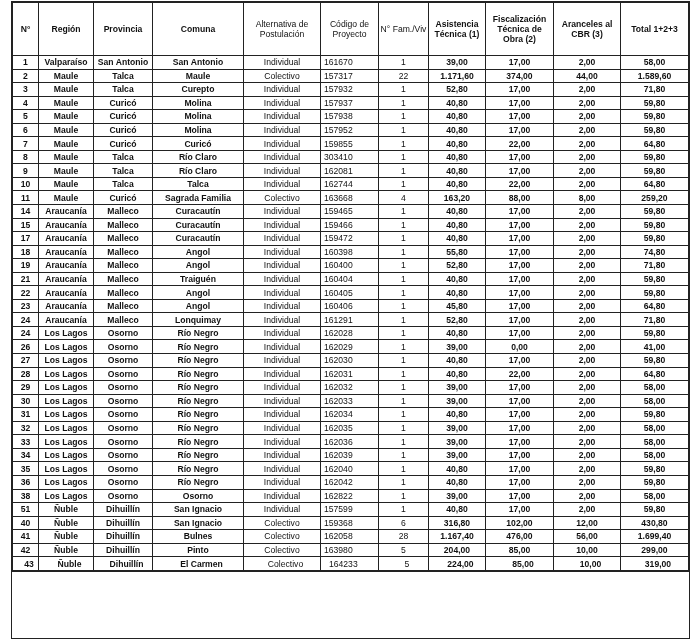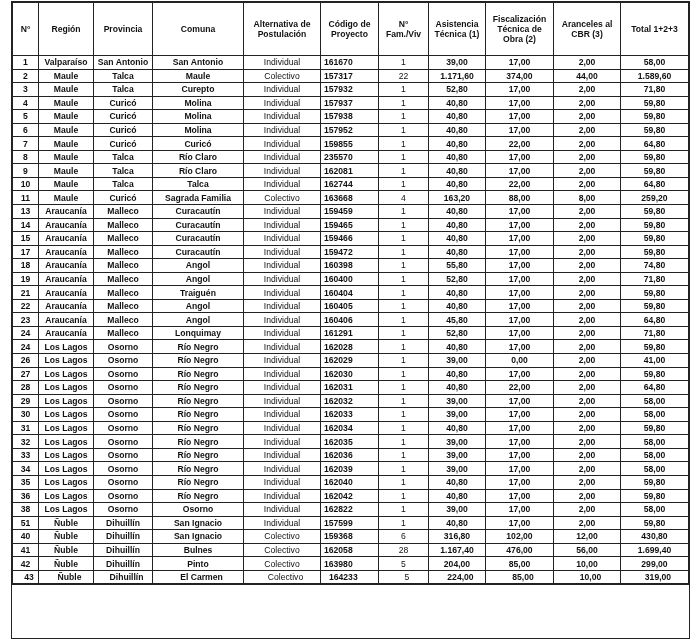--- a/index.html
+++ b/index.html
@@ -19,24 +19,24 @@
     overflow: hidden;
   }
   table.sheet th {
     height: 52px;
     font-weight: bold;
     font-size: 8.6px;
     line-height: 10px;
     white-space: normal;
     vertical-align: middle;
   }
-  table.sheet th.light { font-weight: bold; }
+  table.sheet th.light { font-weight: normal; }
   table.sheet td { height: 12.55px; line-height: 12px; }
   table.sheet td.b { font-weight: bold; }
-  table.sheet td.left-al { text-align: left; padding-left: 3px; font-weight: bold; }
+  table.sheet td.left-al { text-align: left; padding-left: 3px; }
   table.sheet tr.last td { border-bottom: 2px solid #222; padding-left: 8px; }
   .outer { position: absolute; left: 11px; top: 1px; width: 677px; height: 636px;
            border: 1px solid #222; pointer-events: none; }
 </style>
 </head>
 <body>
 
 <div class="outer"></div>
 <table class="sheet">
   <colgroup>
@@ -158,21 +158,21 @@
         <td class="b">22,00</td>
         <td class="b">2,00</td>
         <td class="b">64,80</td>
       </tr>
       <tr>
         <td class="b">8</td>
         <td class="b">Maule</td>
         <td class="b">Talca</td>
         <td class="b">Río Claro</td>
         <td>Individual</td>
-        <td class="left-al">235570</td>
+        <td class="left-al">303410</td>
         <td>1</td>
         <td class="b">40,80</td>
         <td class="b">17,00</td>
         <td class="b">2,00</td>
         <td class="b">59,80</td>
       </tr>
       <tr>
         <td class="b">9</td>
         <td class="b">Maule</td>
         <td class="b">Talca</td>
@@ -203,33 +203,20 @@
         <td class="b">Maule</td>
         <td class="b">Curicó</td>
         <td class="b">Sagrada Familia</td>
         <td>Colectivo</td>
         <td class="left-al">163668</td>
         <td>4</td>
         <td class="b">163,20</td>
         <td class="b">88,00</td>
         <td class="b">8,00</td>
         <td class="b">259,20</td>
-      </tr>
-      <tr>
-        <td class="b">13</td>
-        <td class="b">Araucanía</td>
-        <td class="b">Malleco</td>
-        <td class="b">Curacautín</td>
-        <td>Individual</td>
-        <td class="left-al">159459</td>
-        <td>1</td>
-        <td class="b">40,80</td>
-        <td class="b">17,00</td>
-        <td class="b">2,00</td>
-        <td class="b">59,80</td>
       </tr>
       <tr>
         <td class="b">14</td>
         <td class="b">Araucanía</td>
         <td class="b">Malleco</td>
         <td class="b">Curacautín</td>
         <td>Individual</td>
         <td class="left-al">159465</td>
         <td>1</td>
         <td class="b">40,80</td>

